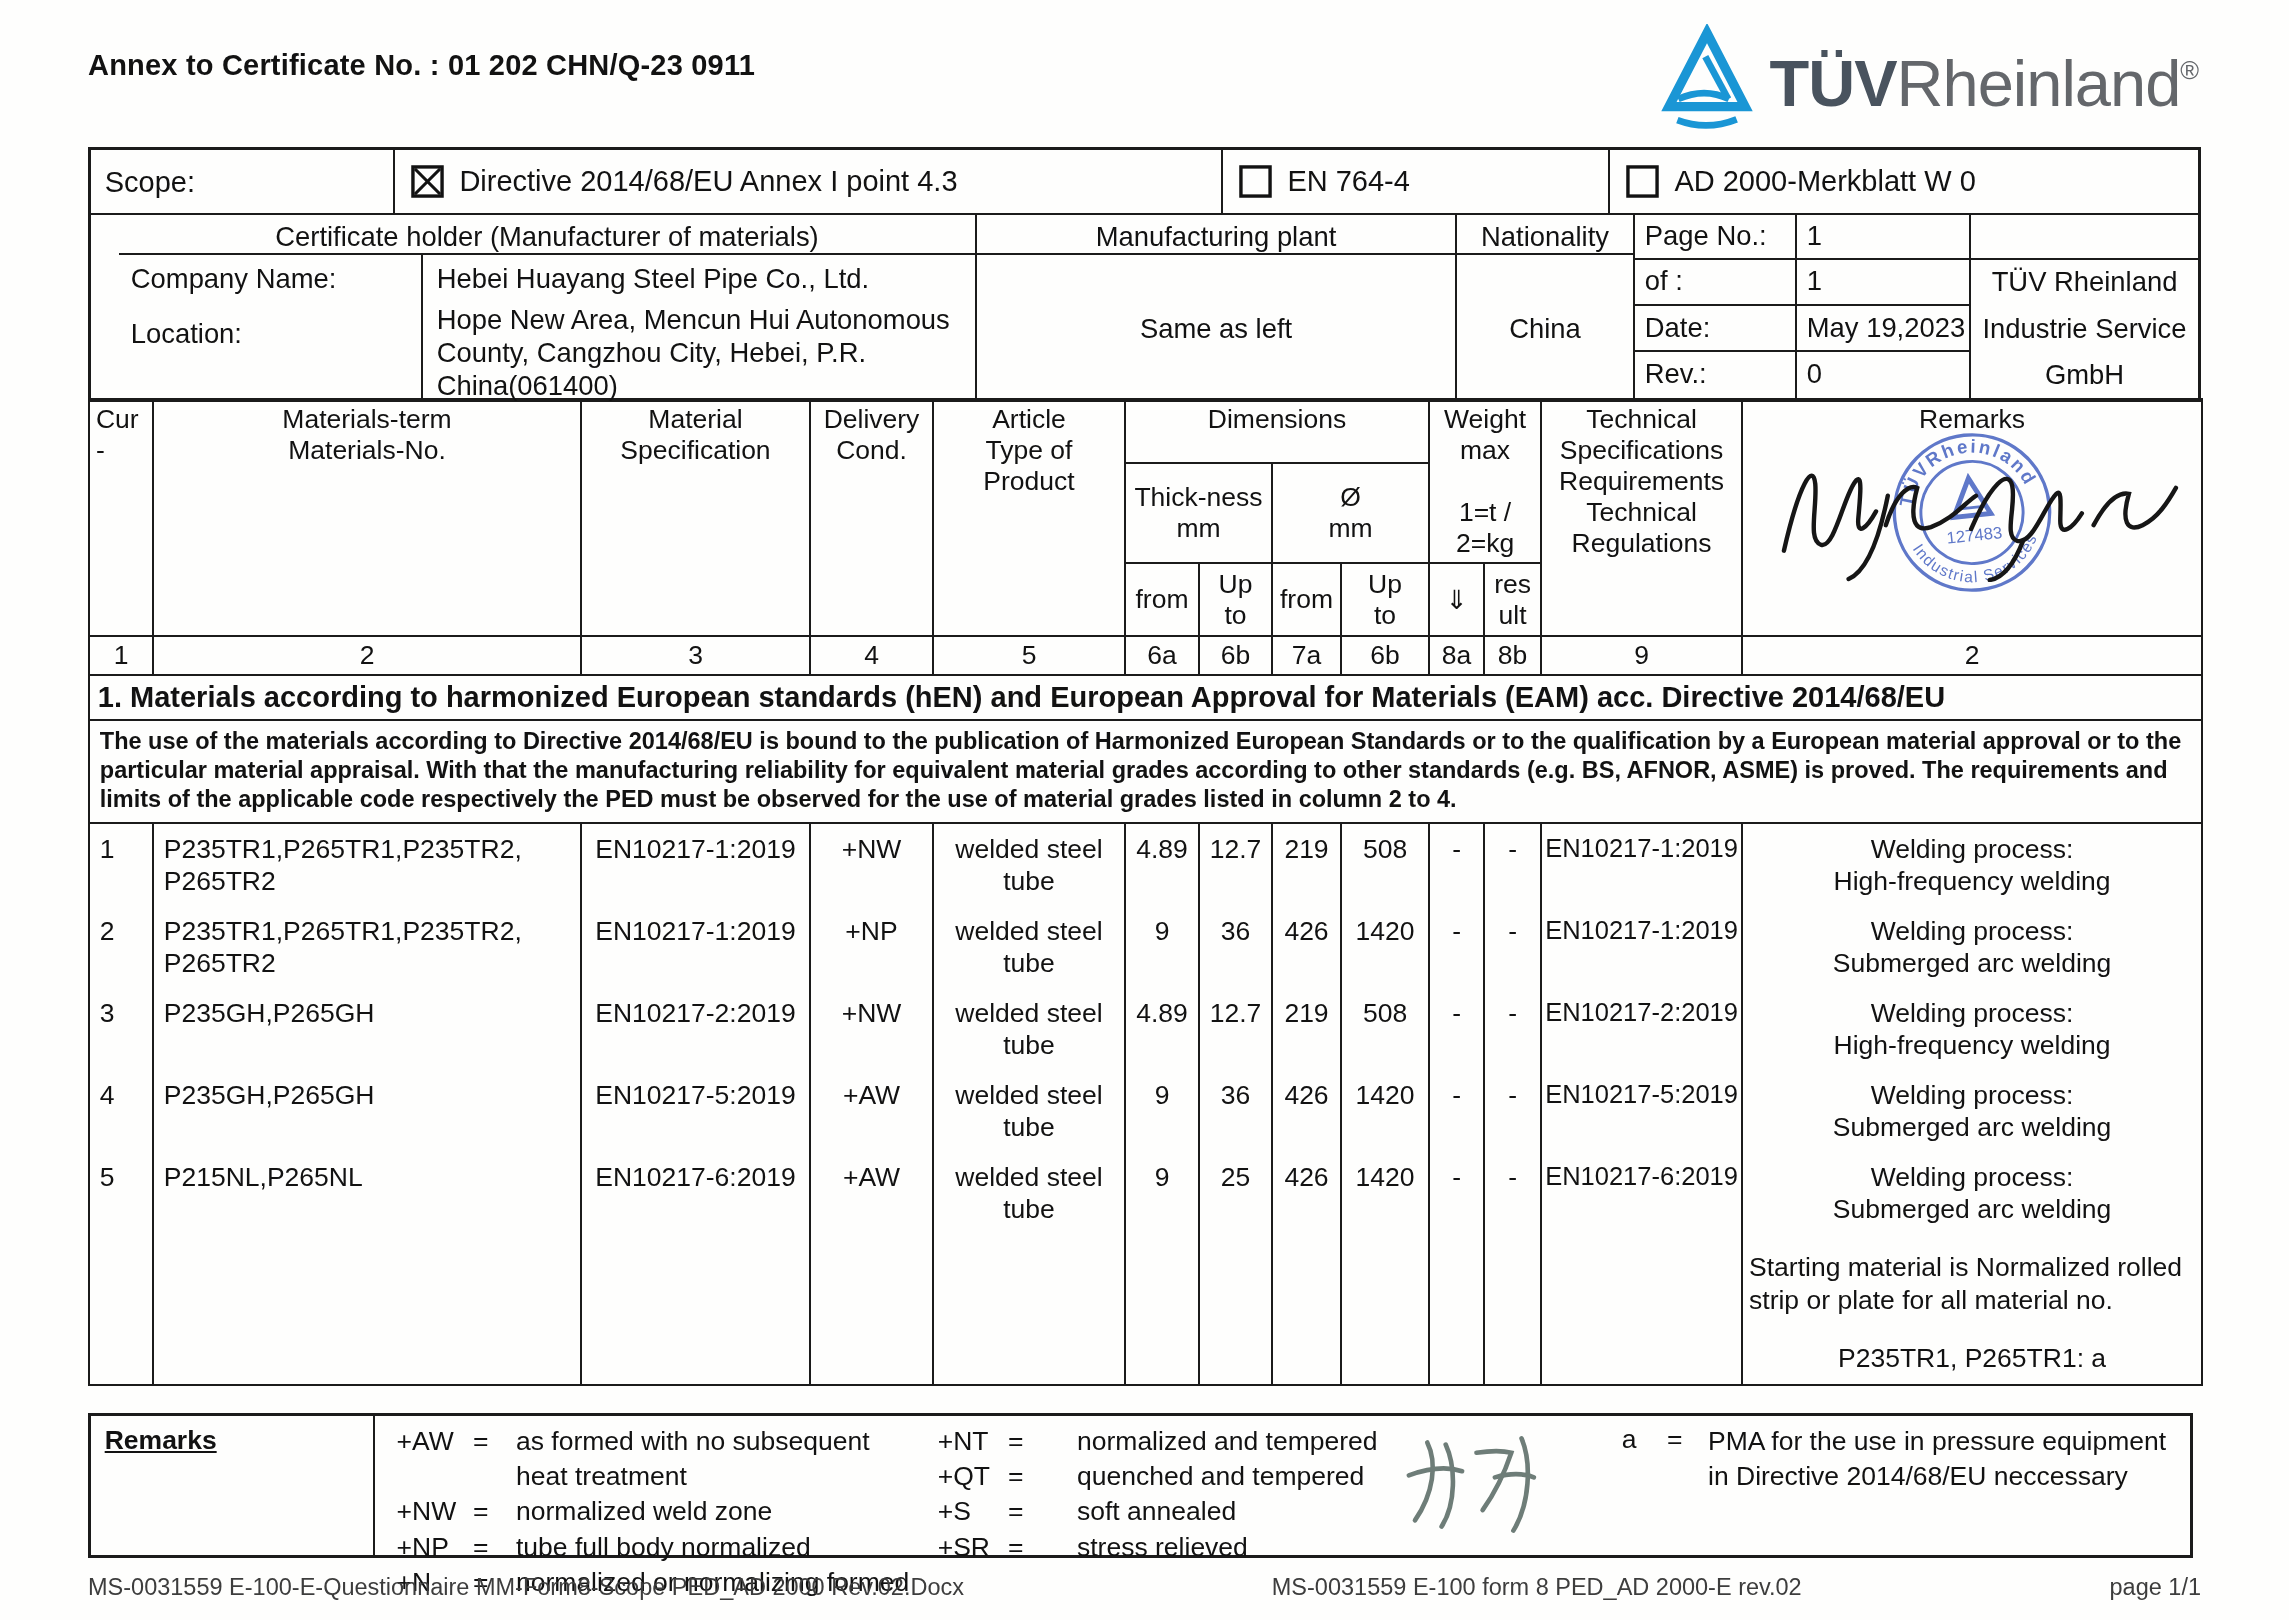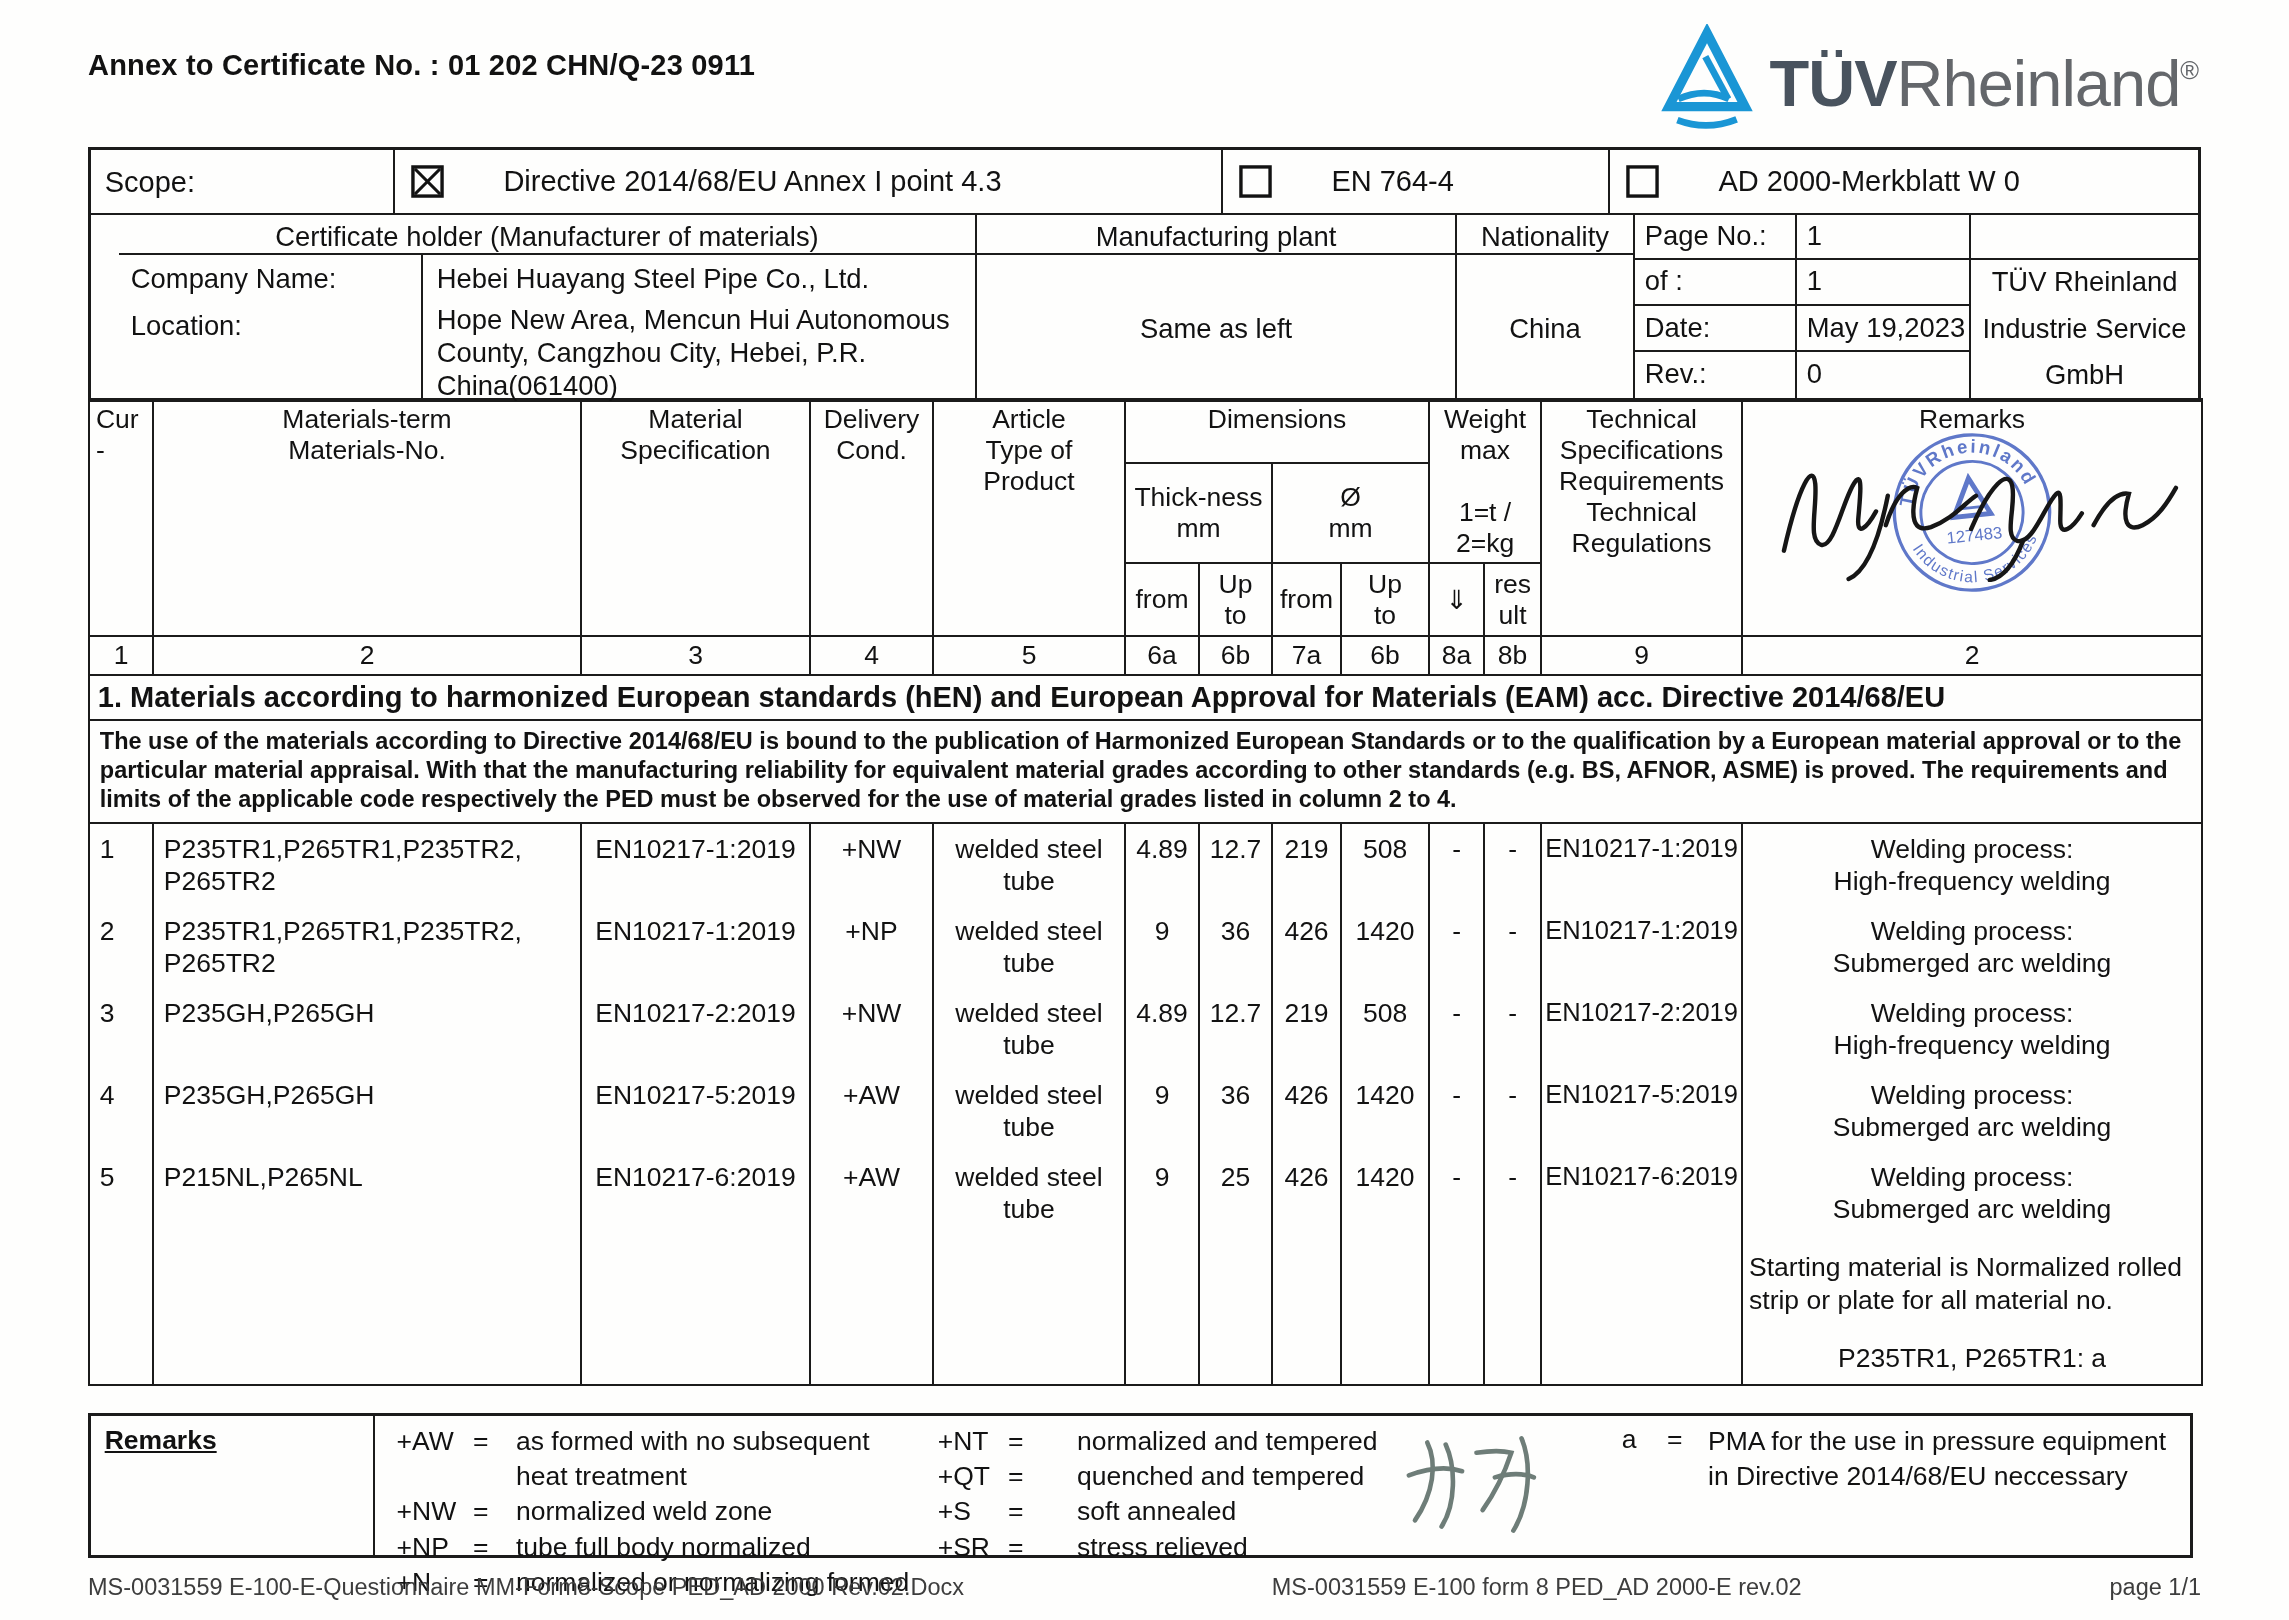--- a/index.html
+++ b/index.html
@@ -12,34 +12,34 @@
   .logo{display:flex;align-items:center;margin-right:3.9px;justify-content:center;}
   .logo-text{font-size:65px;letter-spacing:-1px;line-height:1;margin-left:7.8px;margin-top:13.7px;}
   .logo-tuv{font-weight:bold;color:#49535e;}
   .logo-rh{color:#64676b;}
   .logo-reg{font-size:25.5px;color:#64676b;vertical-align:27.4px;}
   
   .region1{border:3.9px solid #1b1b1b;width:2113px;box-sizing:border-box;}
   .region1 *, .mt *, .legend *{box-sizing:border-box;}
   .r-scope{display:flex;height:65px;border-bottom:2.9px solid #1b1b1b;font-size:29px;}
   .scope-label{width:304px;border-right:2.9px solid #1b1b1b;padding:16.7px 0 0 13.7px;}
-  .scope-opt{display:flex;align-items:center;padding-left:15.7px;gap:44px;}
+  .scope-opt{display:flex;align-items:center;padding-left:15.7px;}
   .scope-opt .cb{margin-right:15.7px;flex:none;}
   .opt1{width:828px;border-right:2.9px solid #1b1b1b;}
   .opt2{width:387px;border-right:2.9px solid #1b1b1b;}
   .opt3{flex:1;}
   .r-lower{display:flex;height:184px;padding-left:28px;}
   .lw{width:1516px;display:flex;flex-direction:column;border-right:2.9px solid #1b1b1b;}
   .lw-h{height:45px;display:flex;border-bottom:2.9px solid #1b1b1b;font-size:27.4px;}
   .lw-h-cert{width:858px;border-right:2.9px solid #1b1b1b;text-align:center;padding-top:6.9px;}
   .lw-h-plant{width:480px;border-right:2.9px solid #1b1b1b;text-align:center;padding-top:6.9px;}
   .lw-h-nat{flex:1;text-align:center;padding-top:6.9px;}
   .lw-b{flex:1;display:flex;font-size:27.4px;}
   .lw-b-labels{width:304px;border-right:2.9px solid #1b1b1b;padding:7.8px 0 0 11.8px;}
-  .lw-b-labels .lab1{margin-bottom:15px;}
+  .lw-b-labels .lab1{margin-bottom:23px;}
   .lw-b-vals{width:554px;border-right:2.9px solid #1b1b1b;padding:7.8px 13.7px 0 13.7px;line-height:1.2;}
   .lw-b-vals .vname{margin-bottom:7.8px;}
   .lw-b-plant{width:480px;border-right:2.9px solid #1b1b1b;display:flex;align-items:center;justify-content:center;}
   .lw-b-nat{flex:1;display:flex;align-items:center;justify-content:center;}
   .rw{flex:1;display:grid;grid-template-columns:162px 174px 1fr;grid-template-rows:45px 1fr 1fr 1fr;font-size:27.4px;}
   .rw-c{border-bottom:2.9px solid #1b1b1b;border-right:2.9px solid #1b1b1b;padding:5.9px 0 0 9.8px;}
   .rw-c.nb{border-bottom:none;}
   .rw-c.nr{border-right:none;}
   .rw-org{grid-column:3;grid-row:2/5;display:flex;align-items:center;justify-content:center;
           text-align:center;line-height:1.7;padding:0;}

